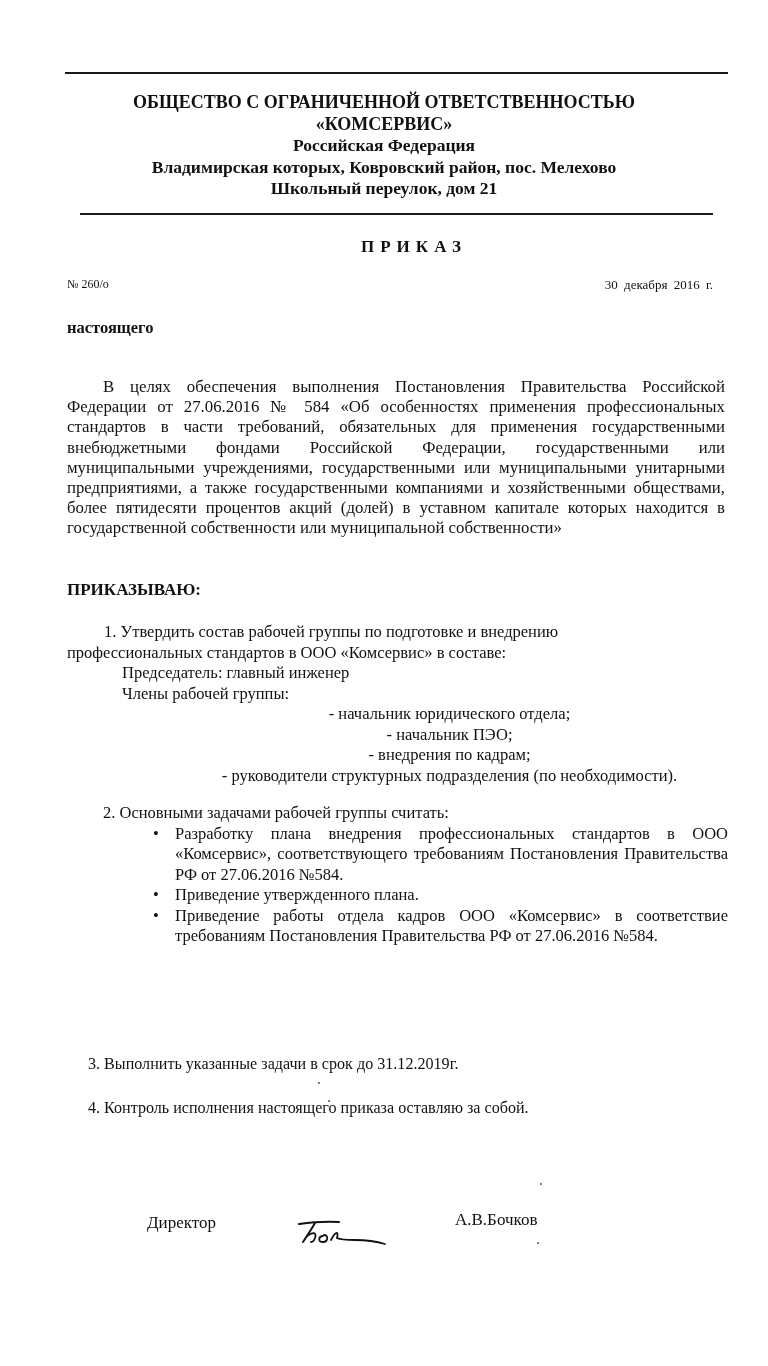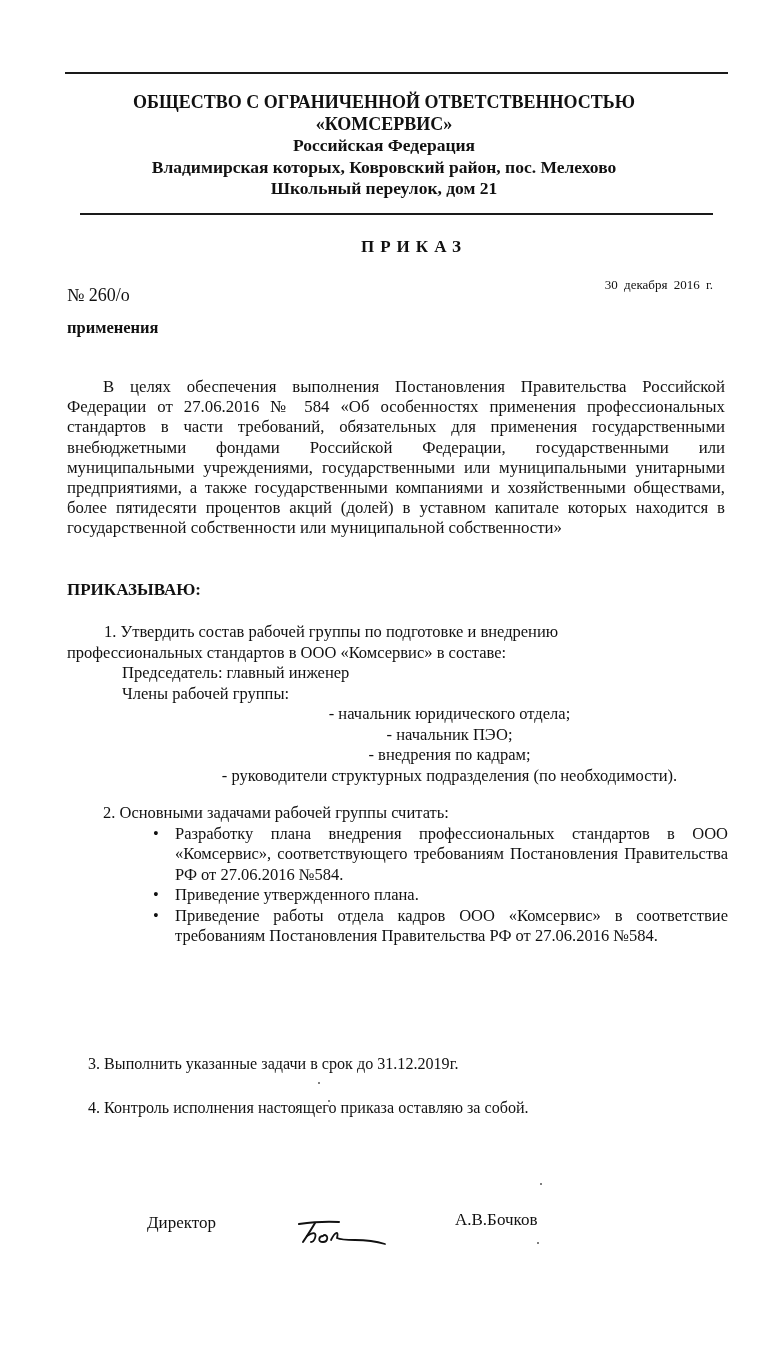--- a/index.html
+++ b/index.html
@@ -49,22 +49,21 @@
       font-weight: bold;
       font-size: 17px;
       letter-spacing: 6px;
       padding-left: 28px;
       box-sizing: border-box;
     }
 
     .order-number {
       position: absolute;
       left: 67px; top: 277px;
-      font-size: 18px;
-      margin-top: 8px;
+      font-size: 12px;
     }
     .order-date {
       position: absolute;
       right: 55px; top: 277px;
       font-size: 13px;
       word-spacing: 3px;
     }
 
     .subject {
       position: absolute;
@@ -179,21 +178,21 @@
   </div>
 
   <div class="rule rule-bottom"></div>
 
   <div class="title">ПРИКАЗ</div>
 
   <div class="order-number">№  260/о</div>
   <div class="order-date">30  декабря  2016 г.</div>
 
   <div class="subject">
-    <div>применения</div>
+    <div>настоящего</div>
   </div>
 
   <div class="preamble">В целях обеспечения выполнения Постановления Правительства Российской Федерации от 27.06.2016 № 584 «Об особенностях применения профессиональных стандартов в части требований, обязательных для применения государственными внебюджетными фондами Российской Федерации, государственными или муниципальными учреждениями, государственными или муниципальными унитарными предприятиями, а также государственными компаниями и хозяйственными обществами, более пятидесяти  процентов акций (долей) в уставном капитале которых находится в государственной собственности или муниципальной собственности»</div>
 
   <div class="order-word">ПРИКАЗЫВАЮ:</div>
 
   <div class="item1">
     <div class="first-line">1.  Утвердить состав рабочей группы по подготовке и внедрению</div>
     <div>профессиональных стандартов в ООО «Комсервис» в составе:</div>
     <div class="indent1">Председатель: главный инженер</div>

